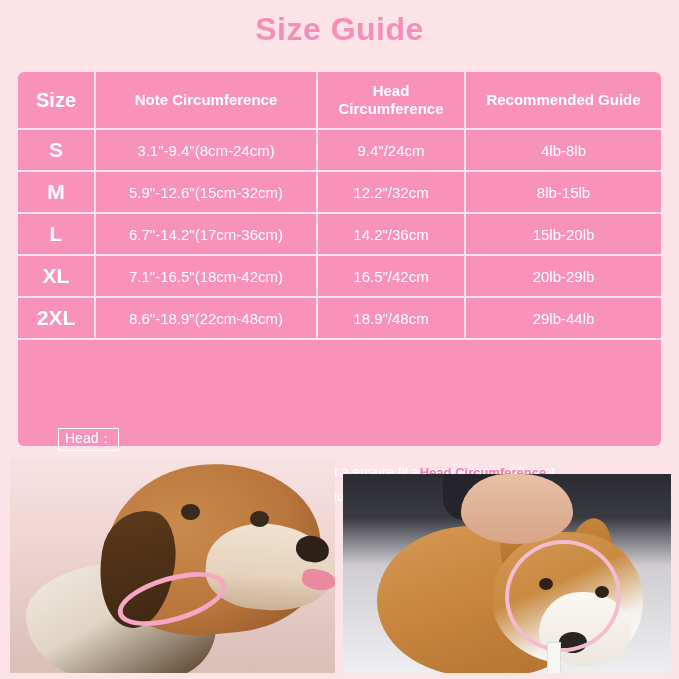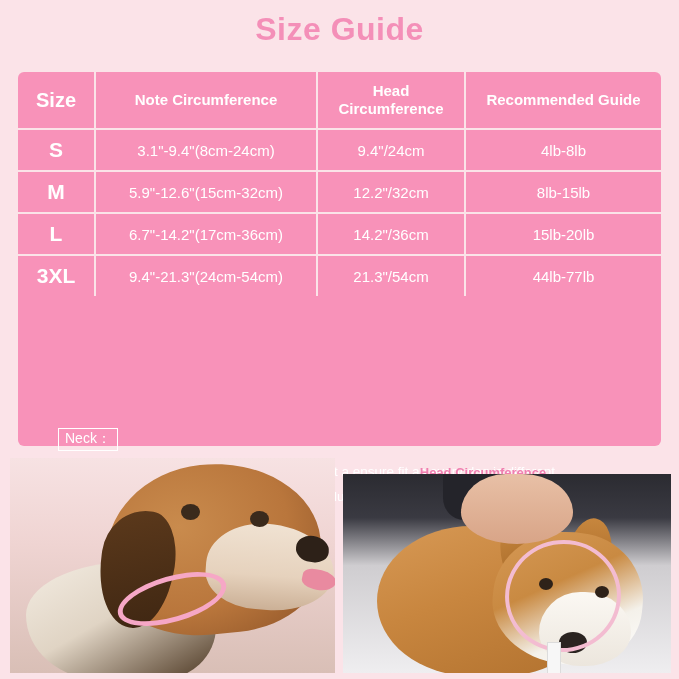--- a/index.html
+++ b/index.html
@@ -378,31 +378,37 @@
           <td class="v-sep">5.9"-12.6"(15cm-32cm)</td>
           <td class="v-sep">12.2"/32cm</td>
           <td class="v-sep">8lb-15lb</td>
         </tr>
         <tr>
           <td class="sz">L</td>
           <td class="v-sep">6.7"-14.2"(17cm-36cm)</td>
           <td class="v-sep">14.2"/36cm</td>
           <td class="v-sep">15lb-20lb</td>
         </tr>
-        <tr class="last">
-          <td class="sz">3XL</td>
-          <td class="v-sep">9.4"-21.3"(24cm-54cm)</td>
-          <td class="v-sep">21.3"/54cm</td>
-          <td class="v-sep">44lb-77lb</td>
+        <tr>
+          <td class="sz">XL</td>
+          <td class="v-sep">7.1"-16.5"(18cm-42cm)</td>
+          <td class="v-sep">16.5"/42cm</td>
+          <td class="v-sep">20lb-29lb</td>
+        </tr>
+        <tr>
+          <td class="sz">2XL</td>
+          <td class="v-sep">8.6"-18.9"(22cm-48cm)</td>
+          <td class="v-sep">18.9"/48cm</td>
+          <td class="v-sep">29lb-44lb</td>
         </tr>
       </tbody>
     </table>
 
     <div class="note-wrap">
-      <div class="note-label">Neck：</div>
+      <div class="note-label">Head：</div>
       <div class="note-line">1.Recommended size is just a suggestion not a ensure fit as every dog is different.</div>
       <div class="note-line">
         <span>2.The vacuum packaging may be deformed during transportation. You can leave it</span>
         <span class="indent">for 48 hours before returning to normal.</span>
       </div>
     </div>
   </div>
 
   <div class="photos">
 

